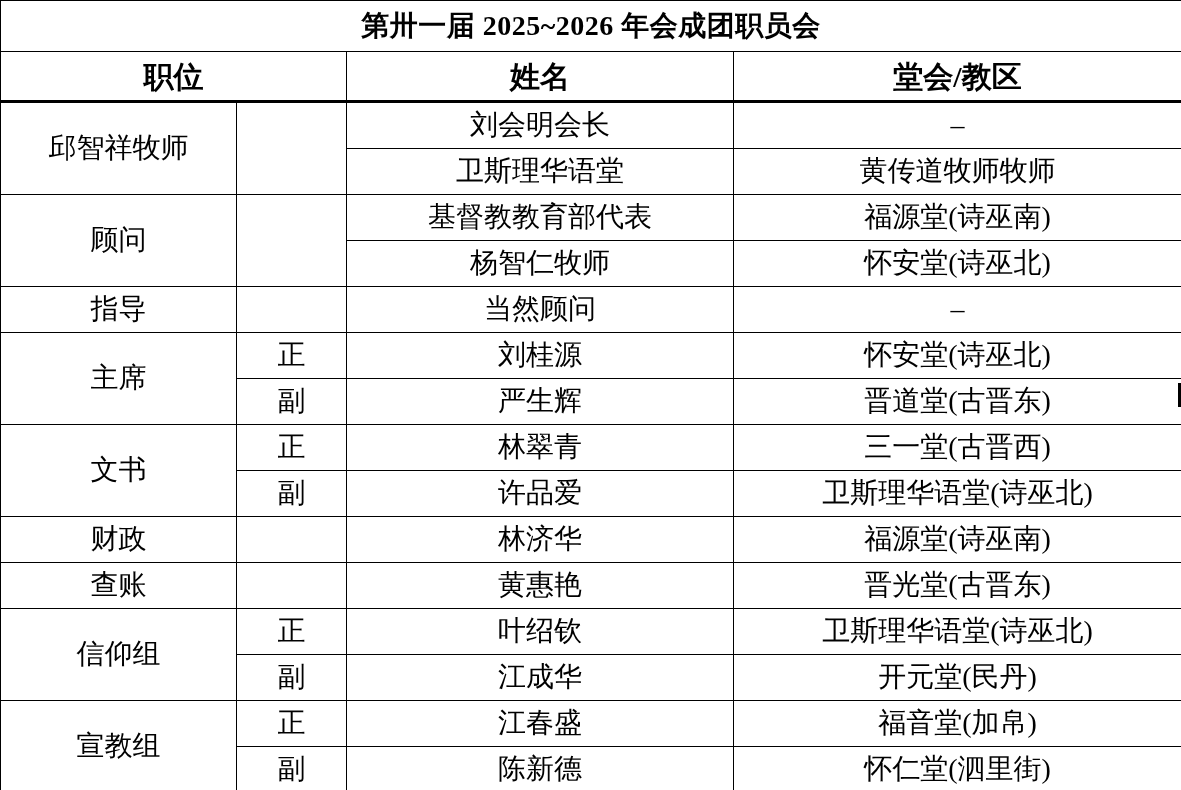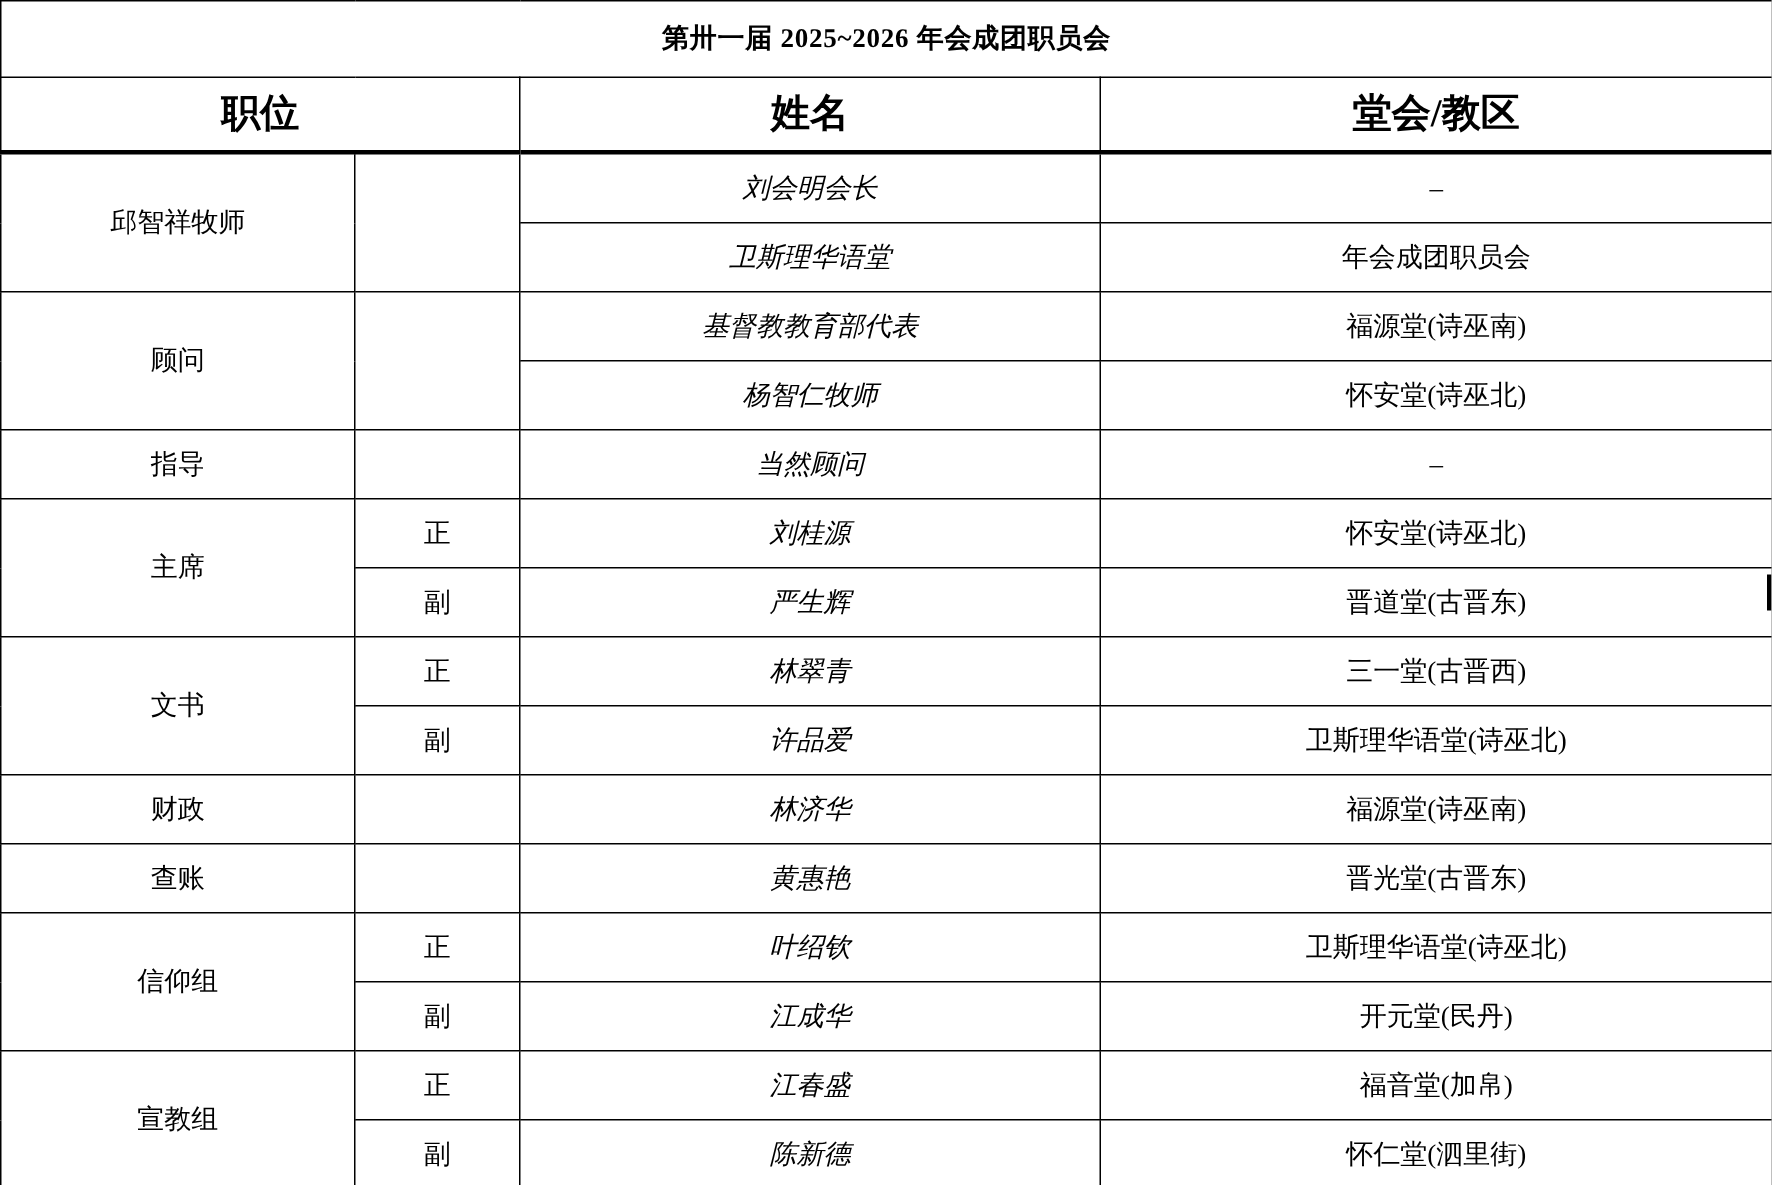--- a/index.html
+++ b/index.html
@@ -22,48 +22,47 @@
   }
   table.roster {
     border-collapse: collapse;
     width: 1181px;
     table-layout: fixed;
   }
   table.roster td {
     border: 1px solid #000000;
     text-align: center;
     vertical-align: middle;
-    font-size: 18px;
+    font-size: 28px;
     line-height: 1.1;
     padding: 4px 2px;
     white-space: nowrap;
   }
   td.title-cell {
     border: none;
     border-bottom: 1px solid #000000;
     font-size: 27px;
     font-weight: bold;
     height: 42px;
     letter-spacing: 0.5px;
   }
   tr.header-row td {
     font-weight: bold;
-    font-size: 26px;
+    font-size: 30px;
     height: 40px;
     border-bottom: 3px solid #000000;
   }
   td.pos-cell {
     font-size: 26px;
   }
   td.sub-cell {
     font-size: 24px;
   }
   td.name-cell {
     font-size: 26px;
-    font-style: italic;
   }
   td.church-cell {
     font-size: 25px;
   }
   tr.data-row td {
     height: 37px;
   }
   .col-pos { width: 236px; }
   .col-sub { width: 110px; }
   .col-name { width: 387px; }
@@ -98,21 +97,21 @@
         <td>堂会/教区</td>
       </tr>
     <tr class="data-row">
           <td class="pos-cell" rowspan="2">邱智祥牧师</td>
           <td class="sub-cell" rowspan="2"></td>
           <td class="name-cell">刘会明会长</td>
           <td class="church-cell">–</td>
         </tr>
         <tr class="data-row">
           <td class="name-cell">卫斯理华语堂</td>
-          <td class="church-cell">年会成团职员会</td>
+          <td class="church-cell">黄传道牧师牧师</td>
         </tr>
         <tr class="data-row">
           <td class="pos-cell" rowspan="2">顾问</td>
           <td class="sub-cell" rowspan="2"></td>
           <td class="name-cell">基督教教育部代表</td>
           <td class="church-cell">福源堂(诗巫南)</td>
         </tr>
         <tr class="data-row">
           <td class="name-cell">杨智仁牧师</td>
           <td class="church-cell">怀安堂(诗巫北)</td>

